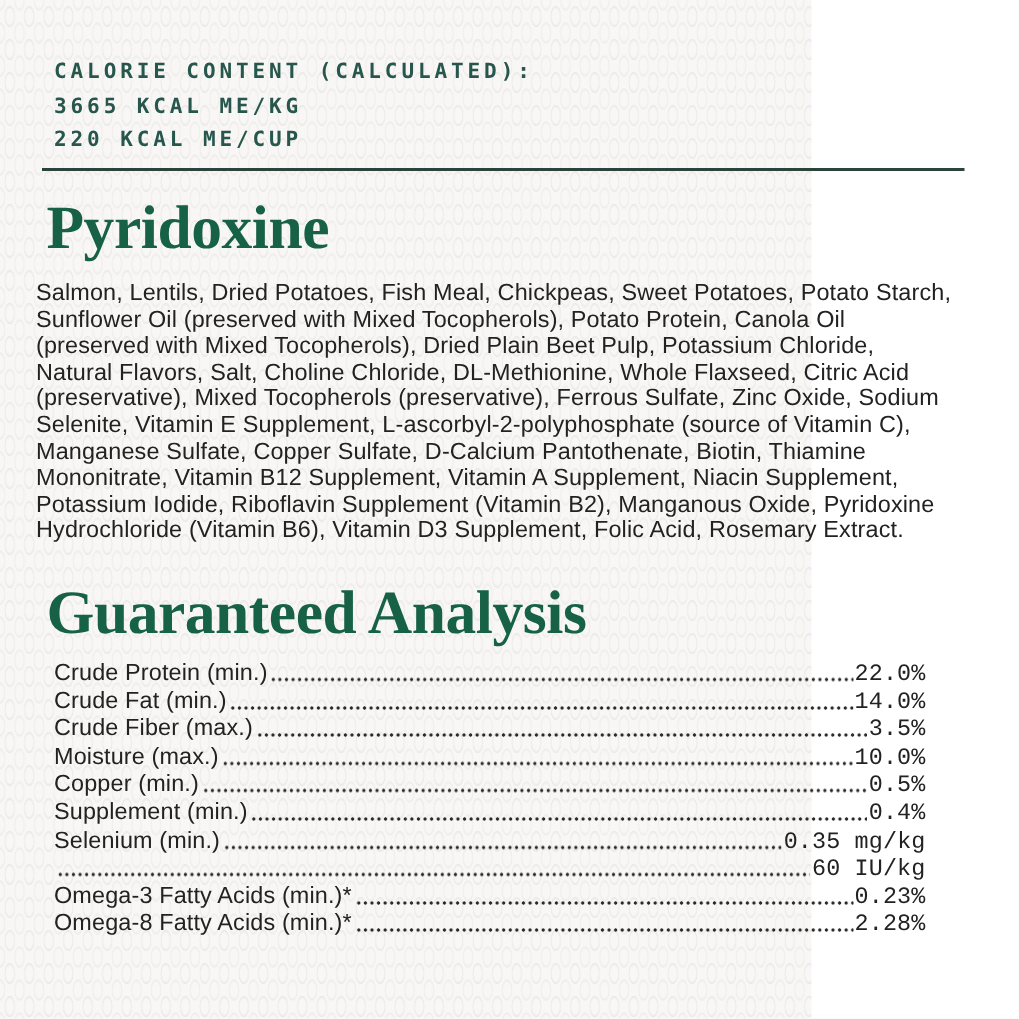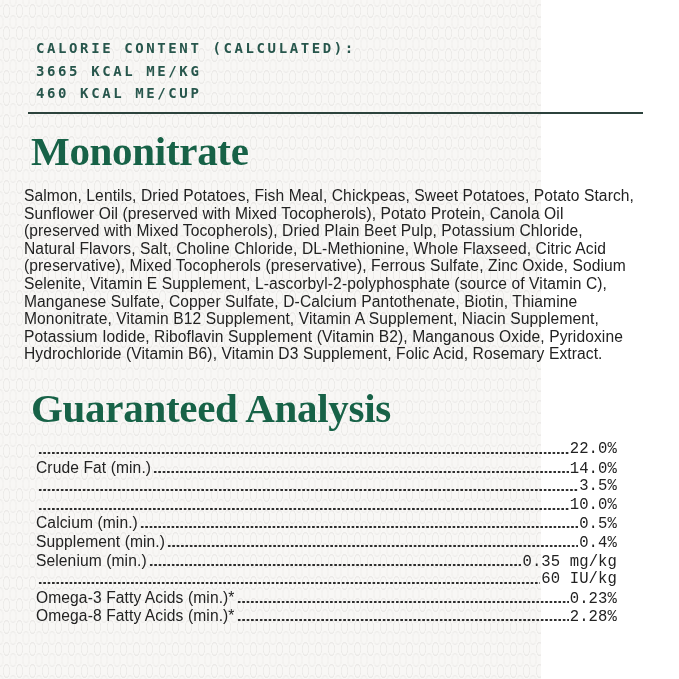--- a/index.html
+++ b/index.html
@@ -63,51 +63,54 @@
   }
 </style>
 </head>
 <body>
 
 <div class="sheet">
 
   <div class="calorie">
     <div class="cal-line">CALORIE CONTENT (CALCULATED):</div>
     <div class="cal-line">3665 KCAL ME/KG</div>
-    <div class="cal-line">460 KCAL ME/CUP</div>
+    <div class="cal-line">220 KCAL ME/CUP</div>
   </div>
 
   <div class="divider"></div>
 
-  <h1 class="heading h-ing">Mononitrate</h1>
+  <h1 class="heading h-ing">Pyridoxine</h1>
 
   <p class="ing-text">Salmon, Lentils, Dried Potatoes, Fish Meal, Chickpeas, Sweet Potatoes, Potato Starch, Sunflower Oil (preserved with Mixed Tocopherols), Potato Protein, Canola Oil (preserved with Mixed Tocopherols), Dried Plain Beet Pulp, Potassium Chloride, Natural Flavors, Salt, Choline Chloride, DL-Methionine, Whole Flaxseed, Citric Acid (preservative), Mixed Tocopherols (preservative), Ferrous Sulfate, Zinc Oxide, Sodium Selenite, Vitamin E Supplement, L-ascorbyl-2-polyphosphate (source of Vitamin C), Manganese Sulfate, Copper Sulfate, D-Calcium Pantothenate, Biotin, Thiamine Mononitrate, Vitamin B12 Supplement, Vitamin A Supplement, Niacin Supplement, Potassium Iodide, Riboflavin Supplement (Vitamin B2), Manganous Oxide, Pyridoxine Hydrochloride (Vitamin B6), Vitamin D3 Supplement, Folic Acid, Rosemary Extract.</p>
 
   <h1 class="heading h-ga">Guaranteed Analysis</h1>
 
   <div class="table">
     <div class="row">
+      <span class="rl">Crude Protein (min.)</span>
       <span class="leader"></span>
       <span class="rv">22.0%</span>
     </div>
     <div class="row">
       <span class="rl">Crude Fat (min.)</span>
       <span class="leader"></span>
       <span class="rv">14.0%</span>
     </div>
     <div class="row">
+      <span class="rl">Crude Fiber (max.)</span>
       <span class="leader"></span>
       <span class="rv">3.5%</span>
     </div>
     <div class="row">
+      <span class="rl">Moisture (max.)</span>
       <span class="leader"></span>
       <span class="rv">10.0%</span>
     </div>
     <div class="row">
-      <span class="rl">Calcium (min.)</span>
+      <span class="rl">Copper (min.)</span>
       <span class="leader"></span>
       <span class="rv">0.5%</span>
     </div>
     <div class="row">
       <span class="rl">Supplement (min.)</span>
       <span class="leader"></span>
       <span class="rv">0.4%</span>
     </div>
     <div class="row">
       <span class="rl">Selenium (min.)</span>

